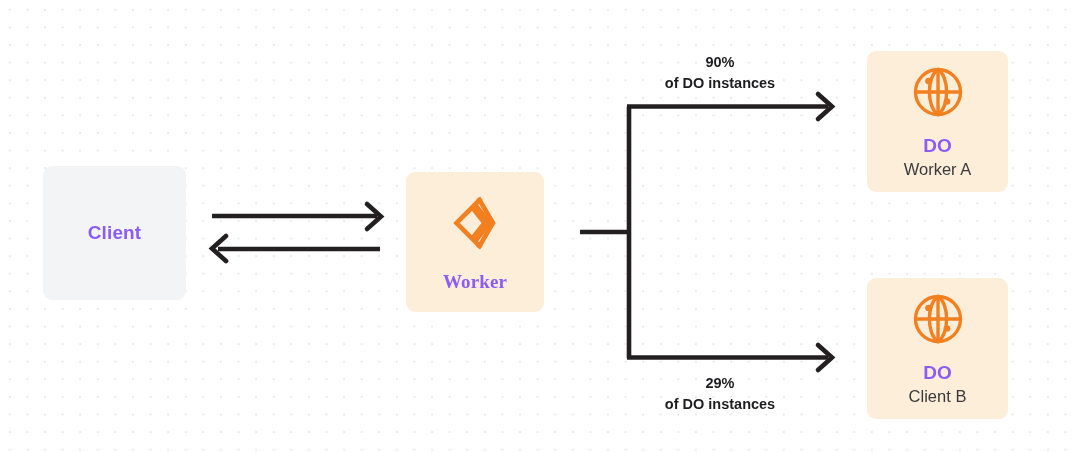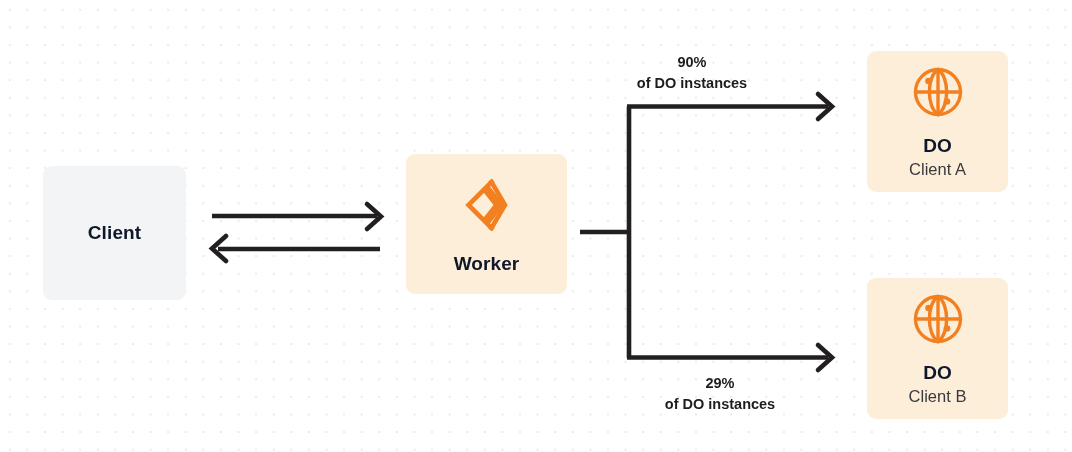--- a/index.html
+++ b/index.html
@@ -31,43 +31,44 @@
   }
   .node-client {
     left: 43px;
     top: 166px;
     width: 143px;
     height: 134px;
     background: #f3f4f6;
   }
   .node-worker {
     left: 406px;
-    top: 154px;
-    width: 161px;
+    top: 172px;
+    width: 138px;
     height: 140px;
     background: #fdeeda;
+    font-family: Liberation Serif, serif;
   }
   .node-do-a {
     left: 867px;
     top: 51px;
     width: 141px;
     height: 141px;
     background: #fdeeda;
   }
   .node-do-b {
     left: 867px;
     top: 278px;
     width: 141px;
     height: 141px;
     background: #fdeeda;
   }
   .node-title {
     font-size: 19px;
     font-weight: bold;
-    color: #0f172a;
+    color: #8b5cf6;
     letter-spacing: 0.1px;
     line-height: 1.15;
   }
   .node-subtitle {
     font-size: 16.5px;
     font-weight: normal;
     color: #3a3a3c;
     line-height: 1.2;
     margin-top: 3px;
   }
@@ -89,21 +90,21 @@
   .edge-label {
     position: absolute;
     font-size: 14.5px;
     font-weight: bold;
     color: #1d1d1f;
     text-align: center;
     line-height: 1.45;
     white-space: nowrap;
   }
   .edge-label-top {
-    left: 601px;
+    left: 629px;
     top: 52px;
     width: 182px;
   }
   .edge-label-bottom {
     left: 629px;
     top: 373px;
     width: 182px;
   }
 </style>
 </head>
@@ -174,21 +175,21 @@
           <line x1="28" y1="5.5" x2="28" y2="50.5"></line>
           <line x1="5.5" y1="28" x2="50.5" y2="28"></line>
           <path d="M 28 5.5 C 16.5 13 16.5 43 28 50.5"></path>
           <path d="M 28 5.5 C 39.5 13 39.5 43 28 50.5"></path>
         </g>
         <circle cx="18.5" cy="17" r="3.3" fill="#f38020"></circle>
         <circle cx="37" cy="37.5" r="3.3" fill="#f38020"></circle>
       </svg>
     </span>
     <div class="node-title">DO</div>
-    <div class="node-subtitle">Client A</div>
+    <div class="node-subtitle">Worker A</div>
   </div>
 
   <div class="node node-do-b">
     <span class="node-icon node-icon-do">
       <svg width="56" height="56" viewBox="0 0 56 56" aria-hidden="true">
         <g fill="none" stroke="#f38020" stroke-width="3.4" stroke-linecap="round">
           <circle cx="28" cy="28" r="22.5"></circle>
           <line x1="28" y1="5.5" x2="28" y2="50.5"></line>
           <line x1="5.5" y1="28" x2="50.5" y2="28"></line>
           <path d="M 28 5.5 C 16.5 13 16.5 43 28 50.5"></path>

